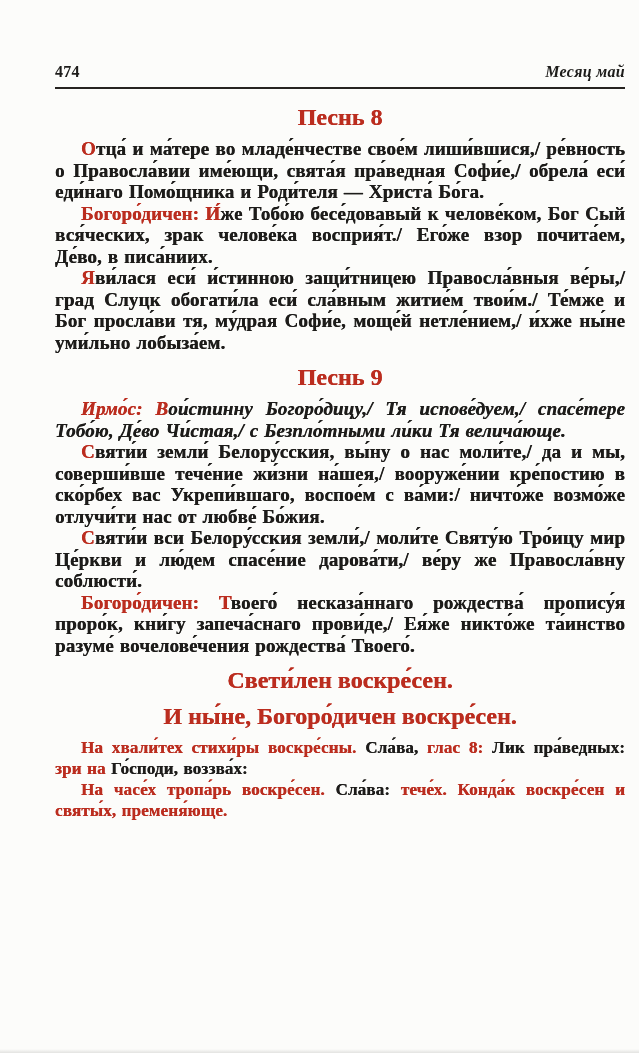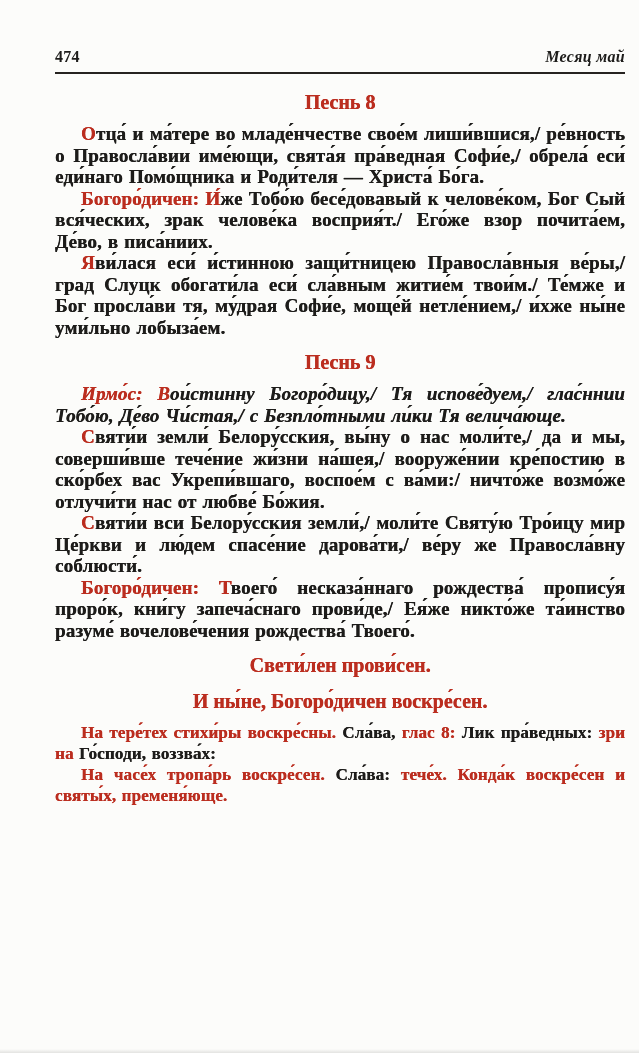--- a/index.html
+++ b/index.html
@@ -16,35 +16,36 @@
     font-family: "Liberation Serif", "DejaVu Serif", serif;
     font-weight: 700;
     color: var(--ink, #1d1c1a);
     -webkit-font-smoothing: antialiased;
   }
   .page-header {
     display: flex;
     justify-content: space-between;
     align-items: baseline;
     margin: 0 14px 0 55px;
+    padding-top: 15px;
     font-size: 16px;
     letter-spacing: 0.3px;
   }
   .running-title { font-style: italic; margin-top: 48px; }
   .header-rule {
     margin: 6px 14px 0 55px;
     height: 0;
     border: 0;
     border-top: 2.5px solid #262320;
   }
   .content { margin: 0 14px 0 55px; }
   .heading {
     color: var(--red, #bb2d1f);
     text-align: center;
-    font-size: 20px;
+    font-size: 24px;
     line-height: 23px;
     margin: 13px 0 9px 0;
     text-shadow: 0.35px 0 currentColor;
   }
   .content .heading:first-child { margin-top: 17px; }
   .para {
     margin: 0;
     text-align: justify;
     text-indent: 26px;
     font-size: 19px;
@@ -75,23 +76,23 @@
     <span>474</span>
     <span class="running-title">Месяц май</span>
   </div>
   <div class="header-rule"></div>
   <div class="content">
       <div class="heading">Песнь 8</div>
       <p class="para body"><span class="red">О</span><span class="ink">тца́ и ма́тере во младе́нчестве свое́м лиши́вшися,/ ре́вность о Правосла́вии име́ющи, свята́я пра́ведная Софи́е,/ обрела́ еси́ еди́наго Помо́щника и Роди́теля — Христа́ Бо́га.</span></p>
       <p class="para body"><span class="red">Богоро́дичен: </span><span class="red">И́</span><span class="ink">же Тобо́ю бесе́довавый к челове́ком, Бог Сый вся́ческих, зрак челове́ка восприя́т./ Его́же взор почита́ем, Де́во, в писа́ниих.</span></p>
       <p class="para body"><span class="red">Я</span><span class="ink">ви́лася еси́ и́стинною защи́тницею Правосла́вныя ве́ры,/ град Слуцк обогати́ла еси́ сла́вным житие́м твои́м./ Те́мже и Бог просла́ви тя, му́драя Софи́е, моще́й нетле́нием,/ и́хже ны́не уми́льно лобыза́ем.</span></p>
       <div class="heading">Песнь 9</div>
-      <p class="para irmos"><span class="red">Ирмо́с: </span><span class="red">В</span><span class="ink">ои́стинну Богоро́дицу,/ Тя испове́дуем,/ глас́ннии Тобо́ю, Де́во Чи́стая,/ с Безпло́тными ли́ки Тя велича́юще.</span></p>
+      <p class="para irmos"><span class="red">Ирмо́с: </span><span class="red">В</span><span class="ink">ои́стинну Богоро́дицу,/ Тя испове́дуем,/ спасе́тере Тобо́ю, Де́во Чи́стая,/ с Безпло́тными ли́ки Тя велича́юще.</span></p>
       <p class="para body"><span class="red">С</span><span class="ink">вяти́и земли́ Белору́сския, вы́ну о нас моли́те,/ да и мы, соверши́вше тече́ние жи́зни на́шея,/ вооруже́нии кре́постию в ско́рбех вас Укрепи́вшаго, воспое́м с ва́ми:/ ничто́же возмо́же отлучи́ти нас от любве́ Бо́жия.</span></p>
       <p class="para body"><span class="red">С</span><span class="ink">вяти́и вси Белору́сския земли́,/ моли́те Святу́ю Тро́ицу мир Це́ркви и лю́дем спасе́ние дарова́ти,/ ве́ру же Правосла́вну соблюсти́.</span></p>
       <p class="para body"><span class="red">Богоро́дичен: </span><span class="red">Т</span><span class="ink">воего́ несказа́ннаго рождества́ пропису́я проро́к, кни́гу запеча́снаго прови́де,/ Ея́же никто́же та́инство разуме́ вочелове́чения рождества́ Твоего́.</span></p>
-      <div class="heading">Свети́лен прови́сен.</div>
+      <div class="heading">Свети́лен воскре́сен.</div>
       <div class="heading">И ны́не, Богоро́дичен воскре́сен.</div>
-      <p class="para small"><span class="red">На тере́тех стихи́ры воскре́сны. </span><span class="ink">Сла́ва, </span><span class="red">глас 8: </span><span class="ink">Лик пра́ведных: </span><span class="red">зри на </span><span class="ink">Го́споди, воззва́х:</span></p>
+      <p class="para small"><span class="red">На хвали́тех стихи́ры воскре́сны. </span><span class="ink">Сла́ва, </span><span class="red">глас 8: </span><span class="ink">Лик пра́ведных: </span><span class="red">зри на </span><span class="ink">Го́споди, воззва́х:</span></p>
       <p class="para small"><span class="red">На часе́х тропа́рь воскре́сен. </span><span class="ink">Сла́ва: </span><span class="red">тече́х. </span><span class="red">Конда́к воскре́сен и святы́х, пременя́юще.</span></p>
     </div>
   <div class="scan-edge"></div>
 </div>
 
 </body></html>

